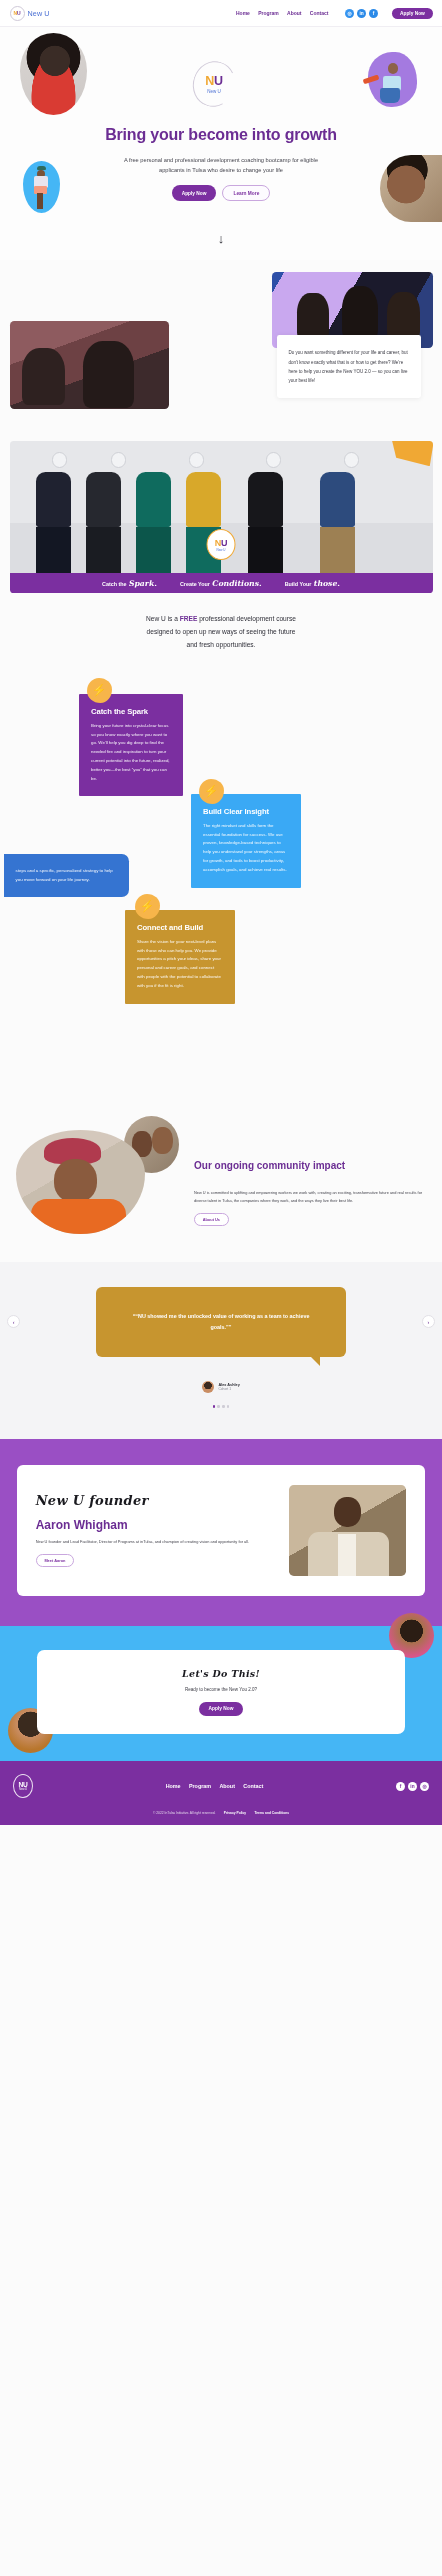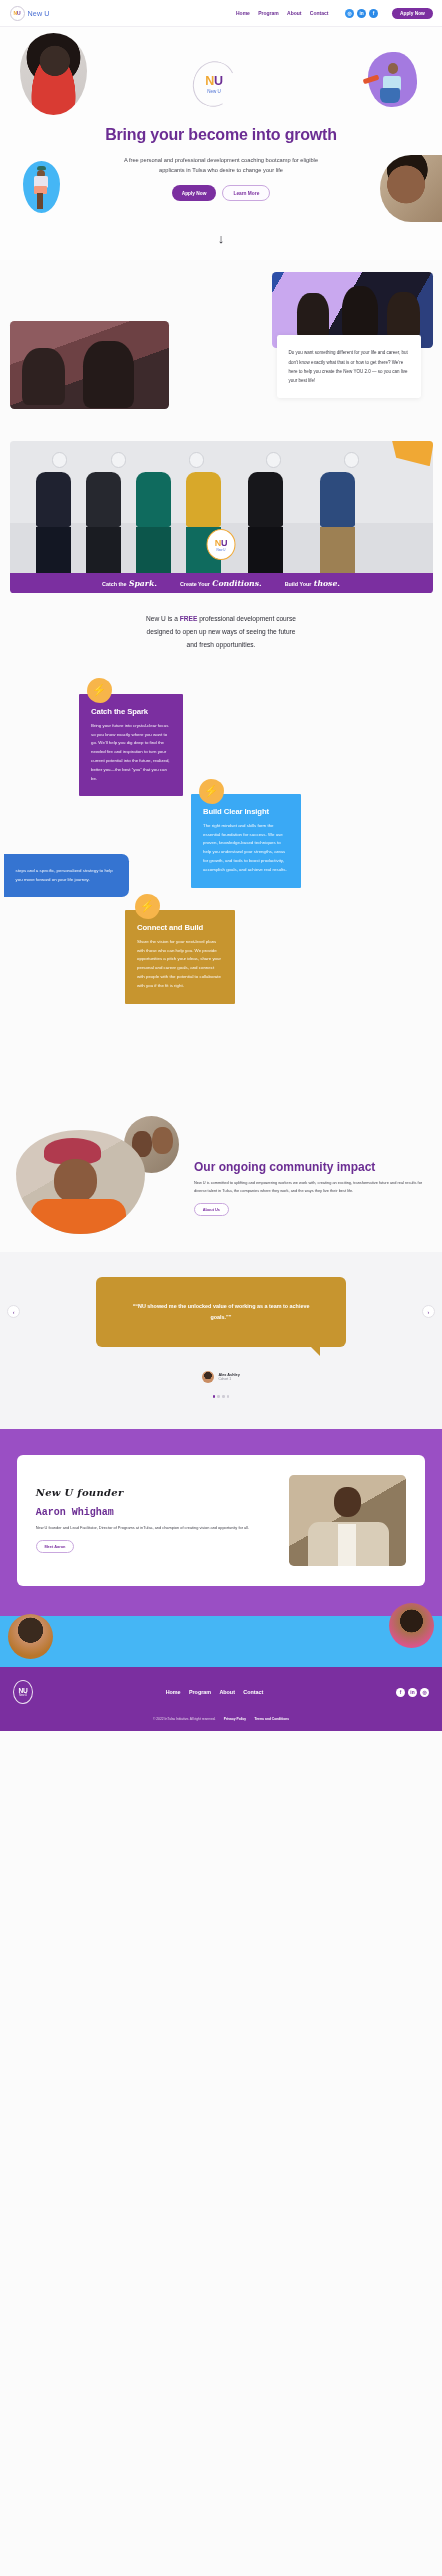--- a/index.html
+++ b/index.html
@@ -228,21 +228,21 @@
   .comm-photos .big .face { position:absolute; left:30%; top:28%; width:43px; height:44px; border-radius:46%; background:#8a5b3e; }
   .comm-photos .big .shirt { position:absolute; left:12%; top:66%; width:95px; height:42px; border-radius:15.5px 15.5px 0 0; background:#e86a22; }
   .comm-photos .small {
     position: absolute; right: 3.6px; top: 0; width: 55px; height: 57px;
     border-radius: 50%; overflow: hidden;
     background: linear-gradient(140deg,#b9a895,#8e7c68);
   }
   .comm-photos .small .h1 { position:absolute; left:14%; top:26%; width:20px; height:26px; border-radius:44%; background:#6c4631; }
   .comm-photos .small .h2 { position:absolute; right:10%; top:20%; width:21.5px; height:27.4px; border-radius:44%; background:#8a5f42; }
   .comm-text { margin-left: 194px; padding-right: 14.3px; padding-top: 38px; }
-  .comm-text h2 { font-size: 12px; font-weight: bold; color: #6b2d93; margin-bottom: 5px; }
+  .comm-text h2 { font-size: 10px; font-weight: bold; color: #6b2d93; margin-bottom: 18px; }
   .comm-text p { font-size: 3.9px; line-height: 2.0; color: #45454e; }
   .btn-outline-sm {
     margin-top: 8.3px; background: #fff; color: #7b2fa0; border: 0.6px solid #c9a7de;
     border-radius: 595px; font-size: 3.9px; font-weight: bold; padding: 3px 7.7px;
     cursor: pointer; font-family: inherit;
   }
 
   
   .testi { background: #f4f4f6; padding: 25px 0 31px; position: relative; }
   .testi-heading { text-align: center; margin-bottom: 20px; }
@@ -275,23 +275,23 @@
   .dots i { width: 2.4px; height: 2.4px; border-radius: 50%; background: #cfcdd6; display: block; }
   .dots i.on { background: #7b2fa0; }
 
   
   .founder { background: #9a4fc4; padding: 26px 0 30px; }
   .founder-card {
     margin: 0 16.7px; background: #fff; border-radius: 6px; padding: 20px 19px;
     display: flex; align-items: center; gap: 14.3px; min-height: 117px;
   }
   .founder-left { flex: 1; }
-  .founder-left .script { font-size: 10px; }
+  .founder-left .script { font-size: 13px; }
   .founder-left .script::after { background: transparent; }
-  .founder-left h3 { font-size: 10px; font-weight: bold; color: #6b2d93; margin: 9.5px 0 6px; font-family: Liberation Mono, monospace; }
+  .founder-left h3 { font-size: 12px; font-weight: bold; color: #6b2d93; margin: 9.5px 0 6px; }
   .founder-left p { font-size: 3.9px; line-height: 2.0; color: #45454e; }
   .founder-photo {
     width: 117px; height: 91px; border-radius: 4.8px; flex: 0 0 auto; overflow: hidden; position: relative;
     background: linear-gradient(150deg,#c9b79c 0 45%, #8e7a5e 45%);
   }
   .founder-photo .head { position:absolute; left:38%; top:14%; width:27.4px; height:30px; border-radius:46%; background:#4e3322; }
   .founder-photo .suit { position:absolute; left:16%; top:52%; width:81px; height:46px; border-radius:10.7px 10.7px 0 0; background:#d9cdb8; }
   .founder-photo .shirt { position:absolute; left:42%; top:54%; width:18px; height:42px; background:#f3efe6; }
 
   
@@ -555,20 +555,25 @@
         <div class="head"></div>
           <div class="suit"></div>
           <div class="shirt"></div>
       </div>
     </div>
   </div>
 
   <div class="finalcta">
     <div class="cta-av l"></div>
     <div class="cta-av r"></div>
+    <div class="cta-card">
+      <span class="script">Let's Do This!</span>
+      <p>Ready to become the New You 2.0?</p>
+      <button class="btn-primary">Apply Now</button>
+    </div>
   </div>
 
   <div class="footer">
     <div class="footer-row">
       <div class="f-logo">
         <div class="nu">NU</div>
         <div class="sub">New U</div>
       </div>
       <div class="f-nav">
         <a href="#">Home</a>

